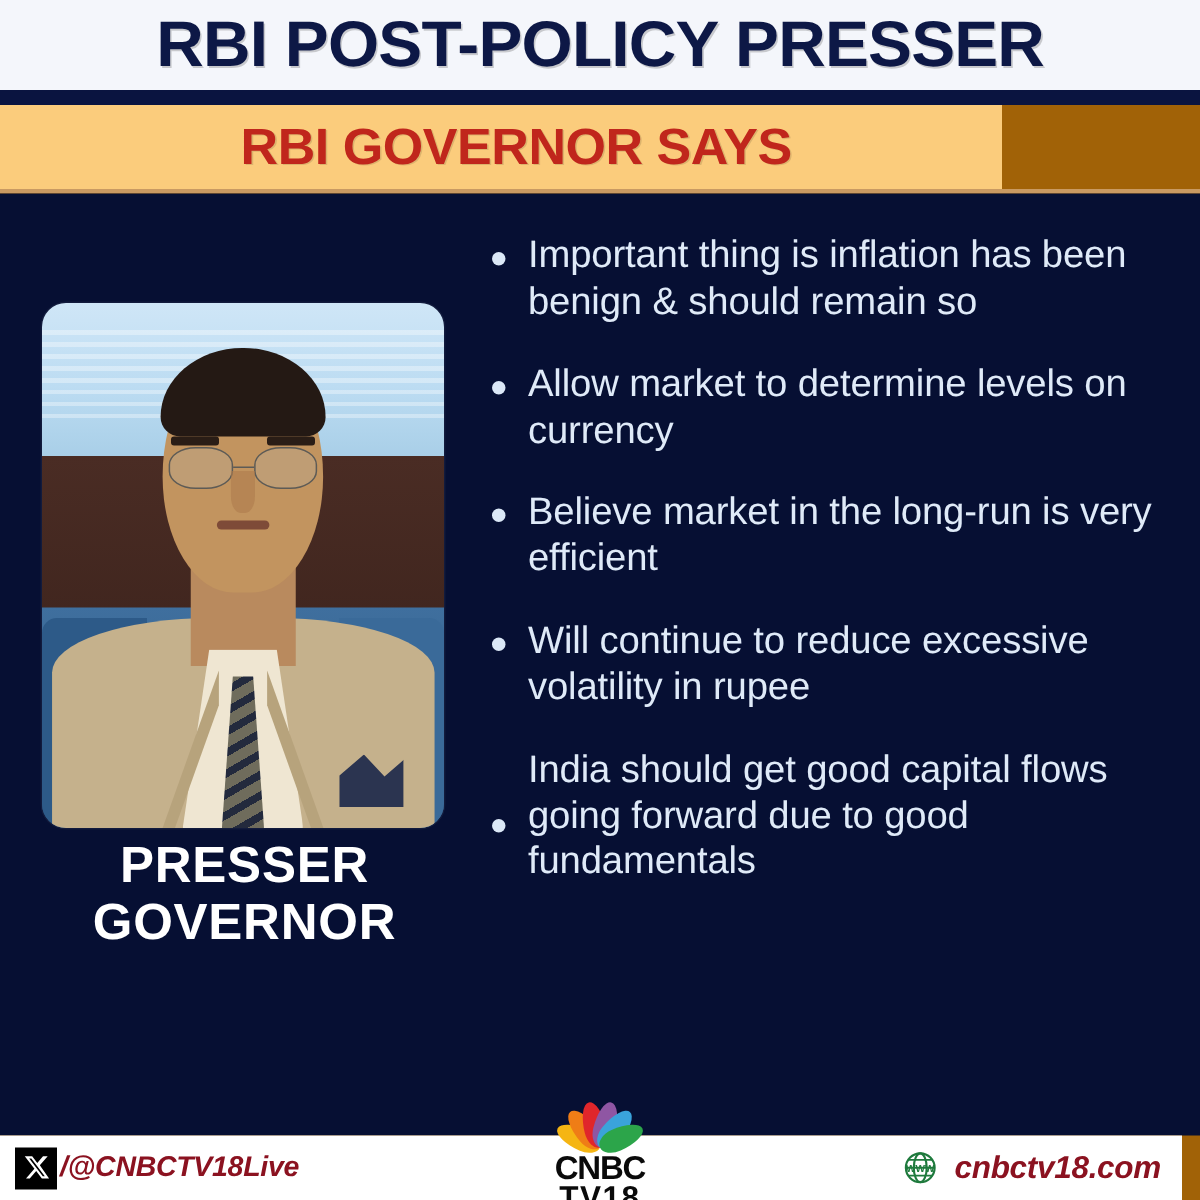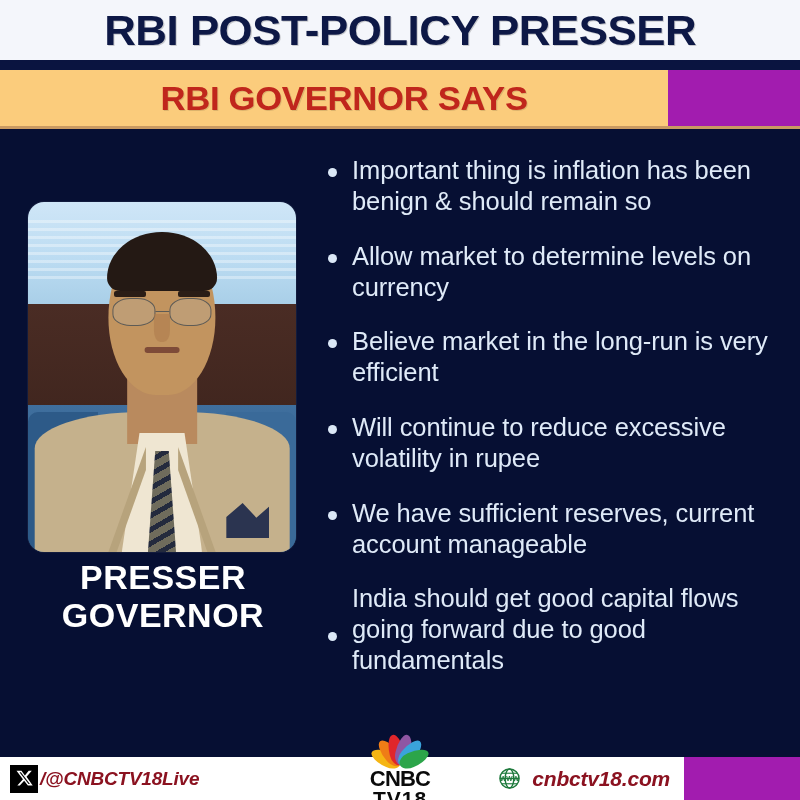--- a/index.html
+++ b/index.html
@@ -5,21 +5,21 @@
   * { margin:0; padding:0; box-sizing:border-box; }
   html,body { width:800px; height:800px; }
   body {
     font-family:"Liberation Sans", sans-serif;
     background:#060f33;
     overflow:hidden;
   }
   .card {
     position:relative;
     width:800px; height:800px;
-    background:#a21caf;
+    background:#a16207;
     overflow:hidden;
   }
 
   
   .title-band {
     position:absolute; left:0; top:0; width:800px; height:60px;
     background:#f4f6fb;
     display:flex; align-items:center; justify-content:center;
   }
   .title-band .title {
@@ -220,21 +220,21 @@
   .bullet .txt {
     color:#dfeaf8;
     font-size:25.5px;
     line-height:1.21;
     font-weight:500;
     letter-spacing:-0.1px;
   }
 
   
   .footer {
-    position:absolute; left:0; top:757px; width:684px; height:43px;
+    position:absolute; left:0; top:757px; width:788px; height:43px;
     background:#ffffff;
     display:flex; align-items:center;
   }
   .footer-left {
     display:flex; align-items:center;
     position:absolute; left:10px; top:50%;
     transform:translateY(-50%);
   }
   .x-badge {
     width:28px; height:28px;
@@ -356,24 +356,20 @@
     <div class="bullet">
       <span class="dot"></span>
       <span class="txt">Believe market in the long-run is very efficient</span>
     </div>
     <div class="bullet">
       <span class="dot"></span>
       <span class="txt">Will continue to reduce excessive volatility in rupee</span>
     </div>
     <div class="bullet">
       <span class="dot"></span>
-      <span class="txt">We have sufficient reserves, current account manageable</span>
-    </div>
-    <div class="bullet">
-      <span class="dot"></span>
       <span class="txt">India should get good capital flows going forward due to good fundamentals</span>
     </div>
   </div>
 
   <div class="footer">
     <div class="footer-left">
       <span class="x-badge">
         <svg viewBox="0 0 24 24" aria-hidden="true">
             <path fill="#ffffff" d="M18.9 1.2h3.4l-7.4 8.5L23.6 22h-6.8l-5.3-7-6.1 7H1.9l7.9-9.1L.7 1.2h7l4.8 6.4 5.4-6.4zm-1.2 18.7h1.9L6.9 3.2H4.9l12.8 16.7z"></path>
           </svg>

